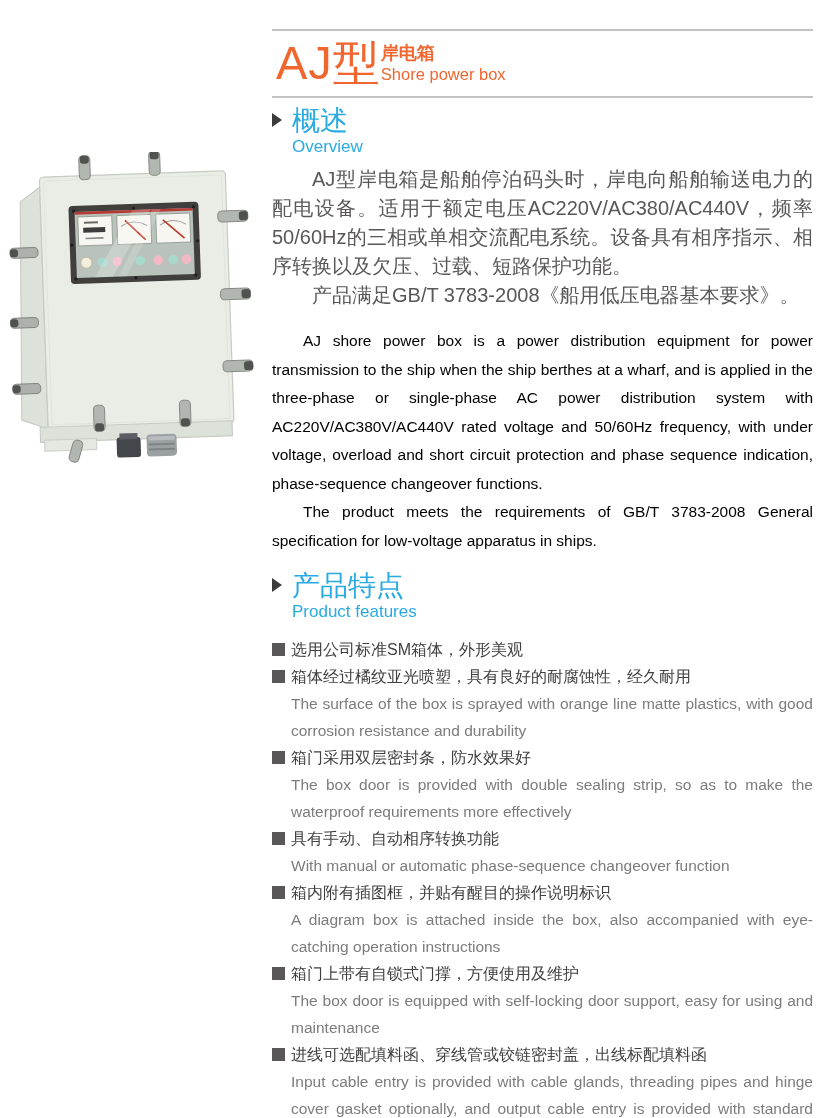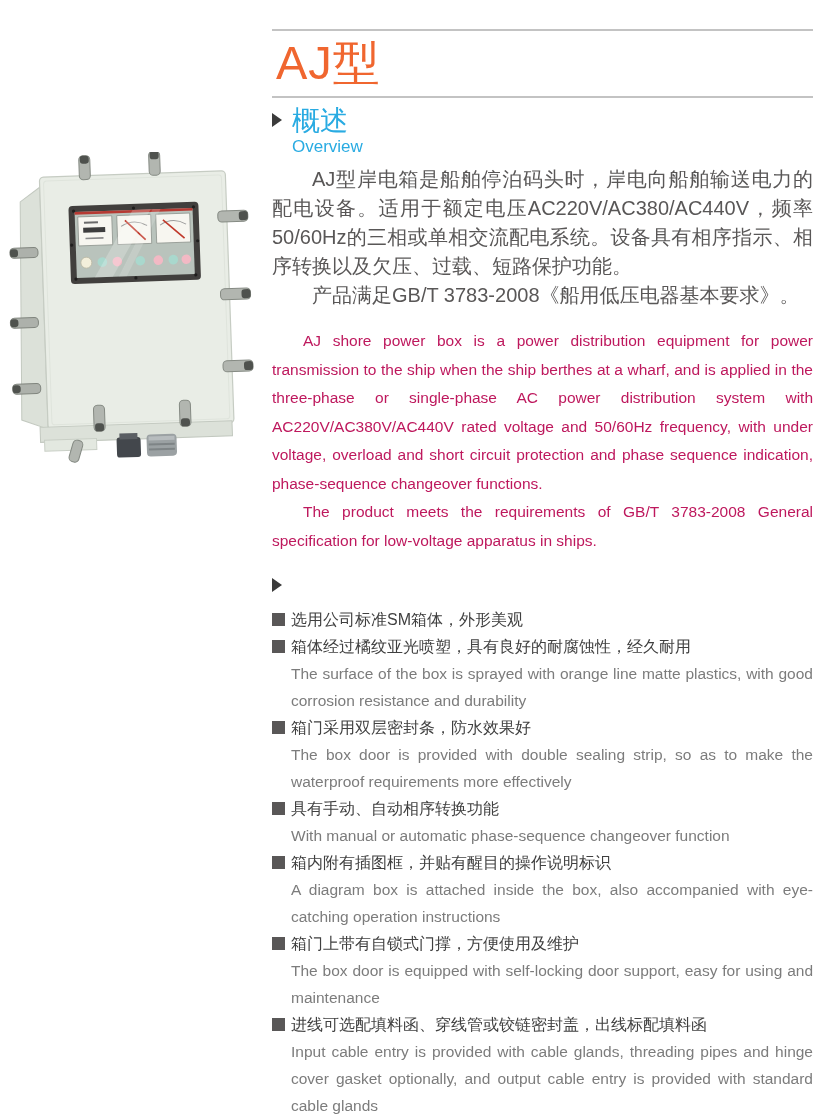--- a/index.html
+++ b/index.html
@@ -79,21 +79,21 @@
   p.zh {
     font-size: 20px;
     line-height: 29px;
     color: #595757;
     text-align: justify;
     text-indent: 2em;
   }
   p.en {
     font-size: 15.5px;
     line-height: 28.5px;
-    color: #be185d;
+    color: #000000;
     text-align: justify;
     text-indent: 2em;
   }
   .en-block { margin-top: 17px; }
 
   
   .features-list { margin-top: 14px; list-style: none; }
   .feature-item { }
   .f-zh {
     display: flex;
@@ -234,20 +234,24 @@
       </g>
     </svg>
   </div>
 
   <div class="content-col">
 
     <div class="rule rule-top"></div>
 
     <header class="title-row">
       <span class="model">AJ型</span>
+      <span class="subtitle-stack">
+        <span class="subtitle-zh">岸电箱</span>
+        <span class="subtitle-en">Shore power box</span>
+      </span>
     </header>
 
     <div class="rule"></div>
 
     <section>
       <div class="section-head">
         <span class="tri-icon"></span>
         <div>
           <div class="head-zh">概述</div>
           <div class="head-en">Overview</div>
@@ -259,20 +263,24 @@
         <div class="en-block">
           <p class="en">AJ shore power box is a power distribution equipment for power transmission to the ship when the ship berthes at a wharf, and is applied in the three-phase or single-phase AC power distribution system with AC220V/AC380V/AC440V rated voltage and 50/60Hz frequency, with under voltage, overload and short circuit protection and phase sequence indication, phase-sequence changeover functions.</p>
           <p class="en">The product meets the requirements of GB/T 3783-2008 General specification for low-voltage apparatus in ships.</p>
         </div>
       </div>
     </section>
 
     <section style="margin-top:16px;">
       <div class="section-head">
         <span class="tri-icon"></span>
+        <div>
+          <div class="head-zh">产品特点</div>
+          <div class="head-en">Product features</div>
+        </div>
       </div>
 
       <ul class="features-list">
 
           <li class="feature-item">
             <div class="f-zh">
               <span class="sq-icon"></span>
               <span>选用公司标准SM箱体，外形美观</span>
             </div>
           </li>

